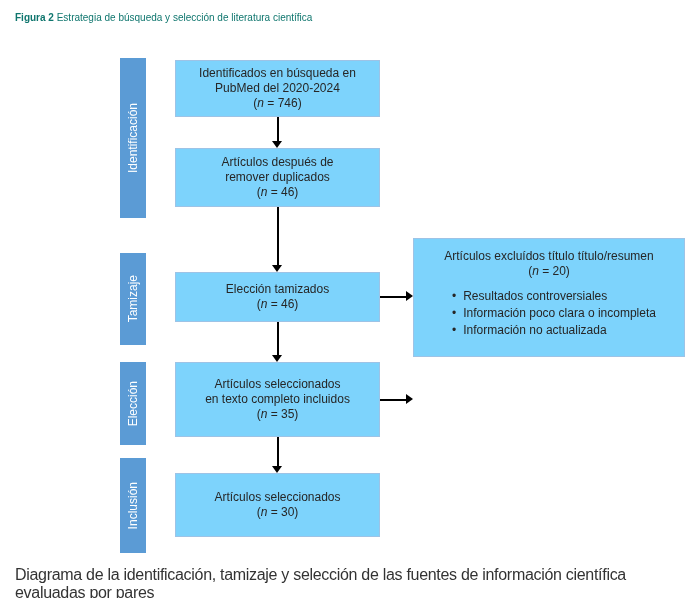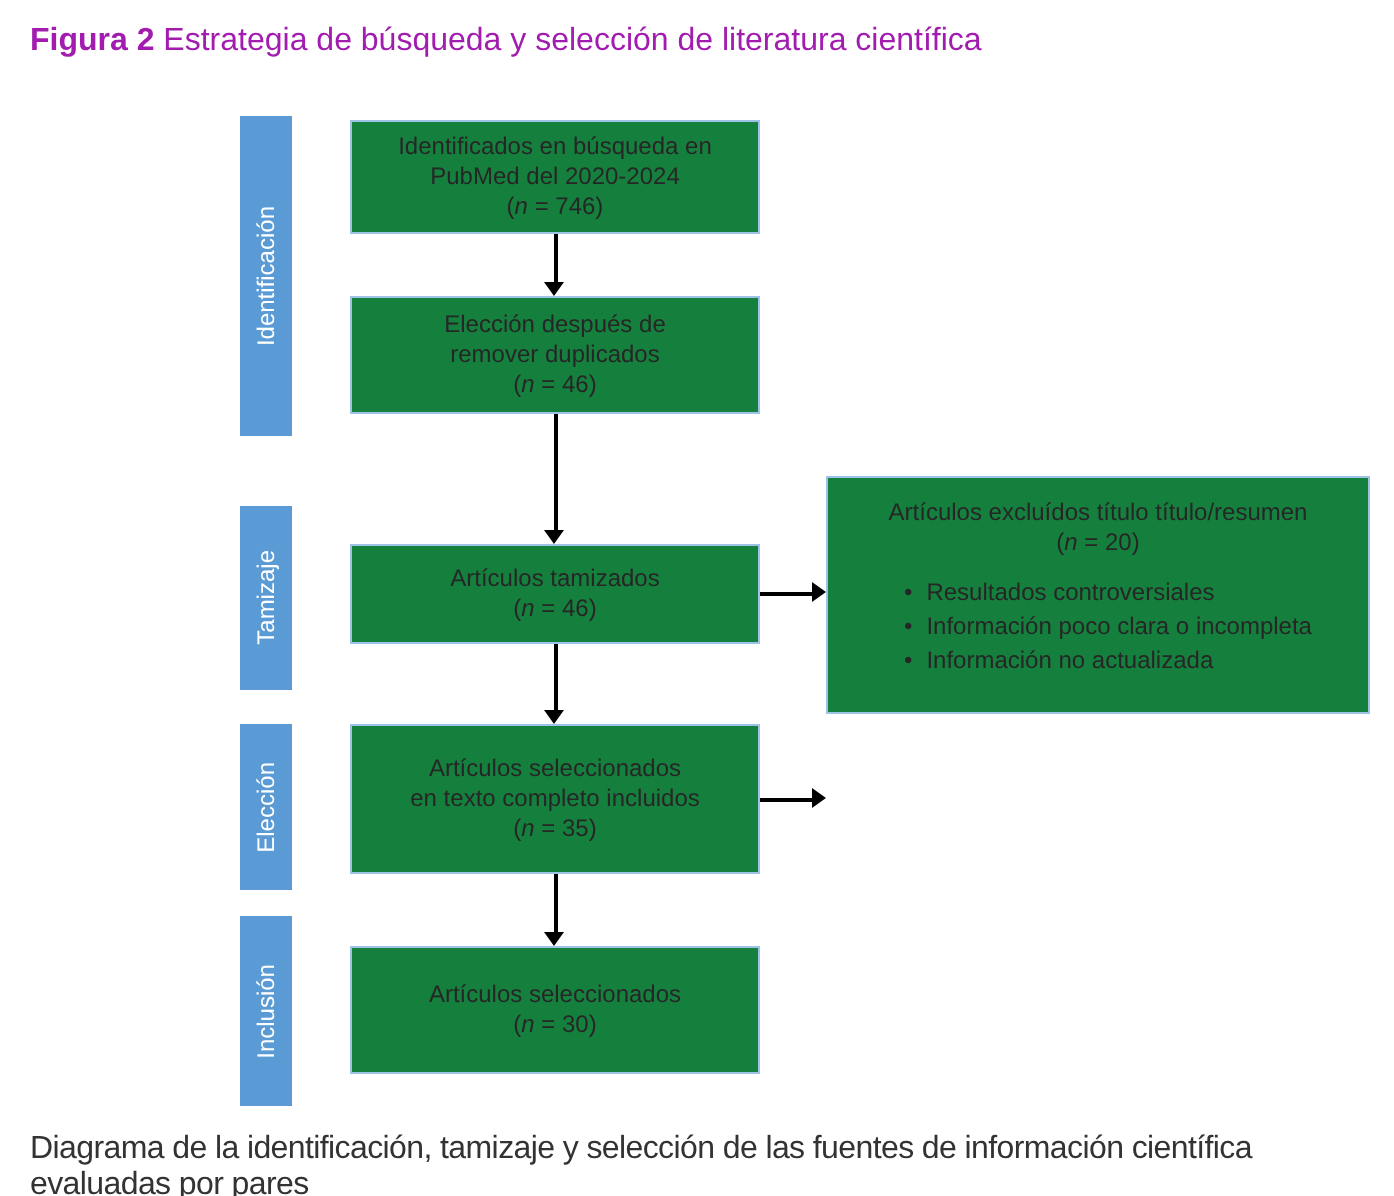--- a/index.html
+++ b/index.html
@@ -9,22 +9,22 @@
     height: 598px;
     background: #ffffff;
     font-family: "Liberation Sans", sans-serif;
     color: #262626;
     overflow: hidden;
   }
   .fig-title {
     position: absolute;
     left: 15px;
     top: 12px;
-    font-size: 16px;
-    color: #a21caf;
+    font-size: 10px;
+    color: #0f766e;
   }
   .fig-title b { font-weight: bold; }
   .caption {
     position: absolute;
     left: 15px;
     top: 566px;
     font-size: 16px;
     color: #333333;
     letter-spacing: -0.3px;
   }
@@ -39,21 +39,21 @@
   }
   .stage-bar span {
     writing-mode: vertical-rl;
     transform: rotate(180deg);
     color: #ffffff;
     font-size: 12px;
     white-space: nowrap;
   }
   .box {
     position: absolute;
-    background: #15803d;
+    background: #7dd3fc;
     border: 1.5px solid #9DC3E6;
     box-sizing: border-box;
     font-size: 12px;
     line-height: 15px;
   }
   .mid {
     left: 175px;
     width: 205px;
     display: flex;
     flex-direction: column;
@@ -122,27 +122,27 @@
     <span>Inclusión</span>
   </div>
 
   <div class="box mid" style="top:60px; height:57px;">
     <div>Identificados en búsqueda en</div>
     <div>PubMed del 2020-2024</div>
     <div class="count"><span>(</span><i>n</i><span> = 746)</span></div>
   </div>
 
   <div class="box mid" style="top:148px; height:59px;">
-    <div>Elección después de</div>
+    <div>Artículos después de</div>
     <div>remover duplicados</div>
     <div class="count"><span>(</span><i>n</i><span> = 46)</span></div>
   </div>
 
   <div class="box mid" style="top:272px; height:50px;">
-    <div>Artículos tamizados</div>
+    <div>Elección tamizados</div>
     <div class="count"><span>(</span><i>n</i><span> = 46)</span></div>
   </div>
 
   <div class="box mid" style="top:362px; height:75px;">
     <div>Artículos seleccionados</div>
     <div>en texto completo incluidos</div>
     <div class="count"><span>(</span><i>n</i><span> = 35)</span></div>
   </div>
 
   <div class="box mid" style="top:473px; height:64px;">

